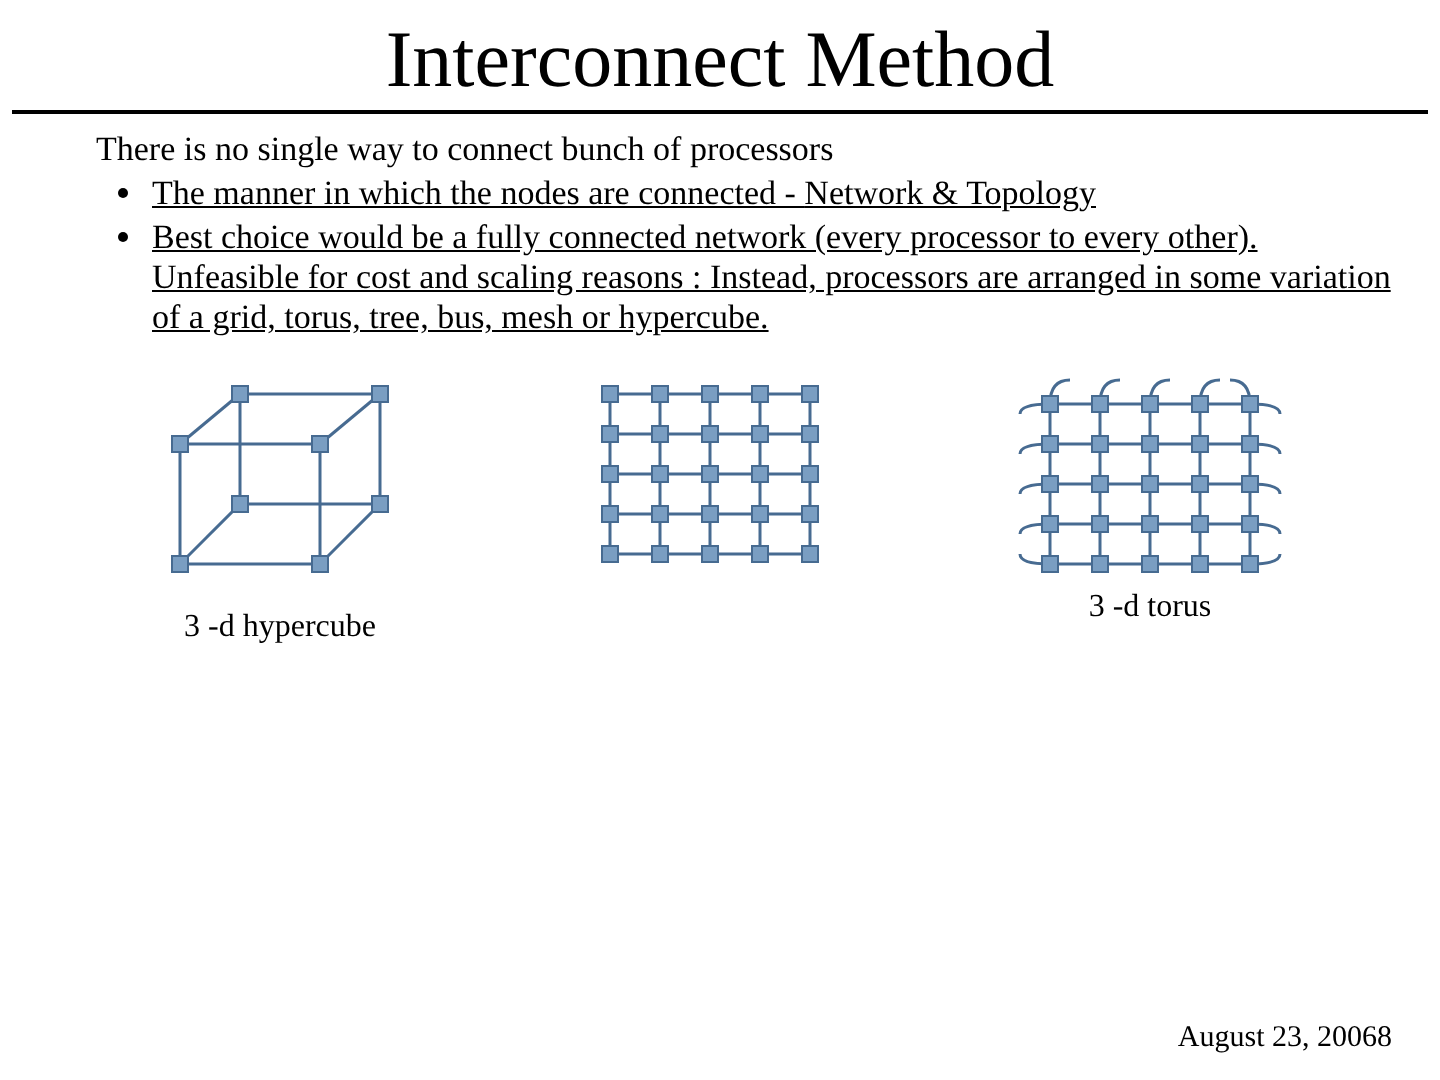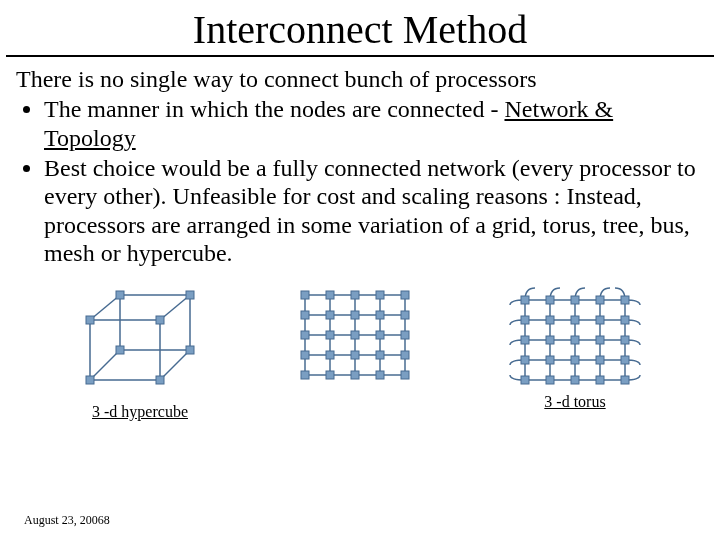--- a/index.html
+++ b/index.html
@@ -22,51 +22,51 @@
     text-align: center;
     font-size: 40px;
     padding-top: 6px;
     padding-bottom: 2px;
   }
   .hr {
     border-top: 2px solid #000;
     margin: 0 6px 8px 6px;
   }
   .body {
-    font-size: 24px;
+    font-size: 17px;
     line-height: 1.18;
     padding: 0 16px 0 16px;
+    margin-left: 32px;
   }
   .body p { margin: 0 0 2px 0; }
-  .bullets { margin: 0; padding-left: 28px; }
+  .bullets { margin: 0; padding-left: 28px; text-decoration: underline; }
   .bullets li { margin-bottom: 2px; }
   .underline { text-decoration: underline; }
   .diagrams {
     display: flex;
     justify-content: space-around;
     align-items: flex-start;
     margin-top: 18px;
     padding: 0 30px;
-    text-decoration: underline;
   }
   .diag {
     text-align: center;
   }
   .diag-caption {
     font-size: 16px;
     margin-top: 8px;
   }
   .footer {
     position: absolute;
     bottom: 12px;
     left: 0;
     right: 0;
     display: flex;
-    justify-content: flex-start;
-    font-size: 12px;
+    justify-content: flex-end;
+    font-size: 15px;
     padding: 0 24px;
   }
   svg { display: block; }
 </style>
 </head>
 <body>
 
 <div class="slide">
 
   <div class="title">Interconnect Method</div>

